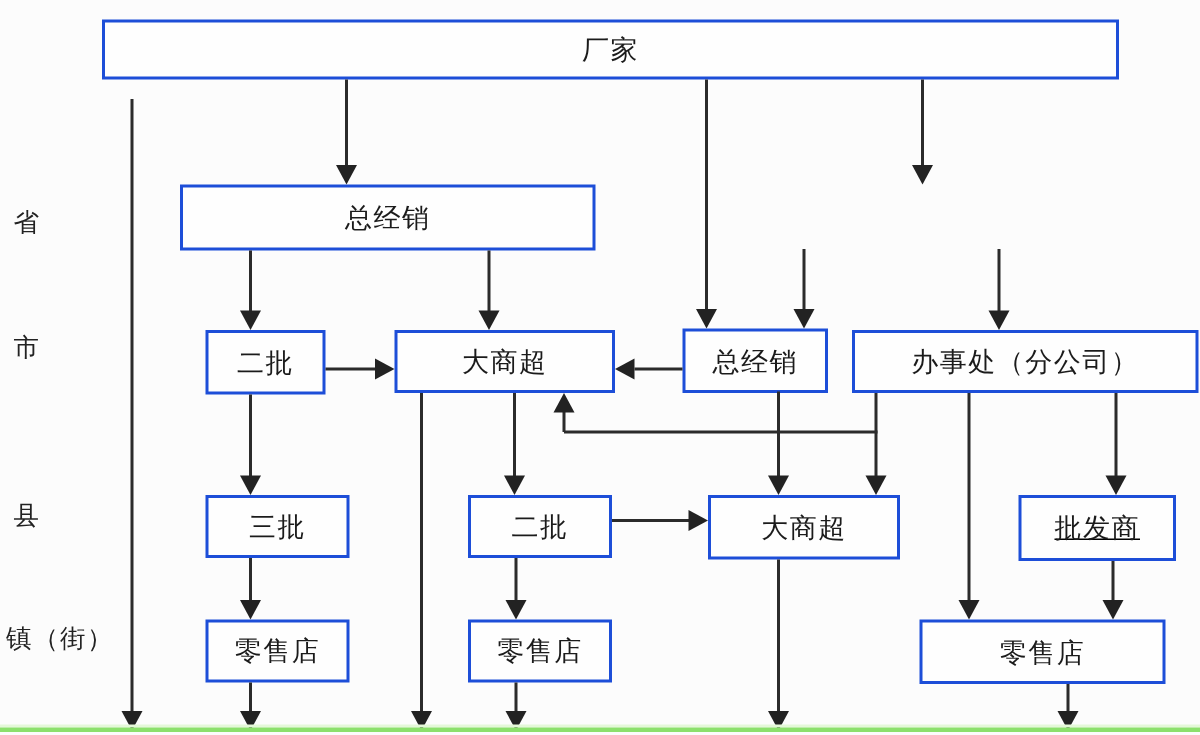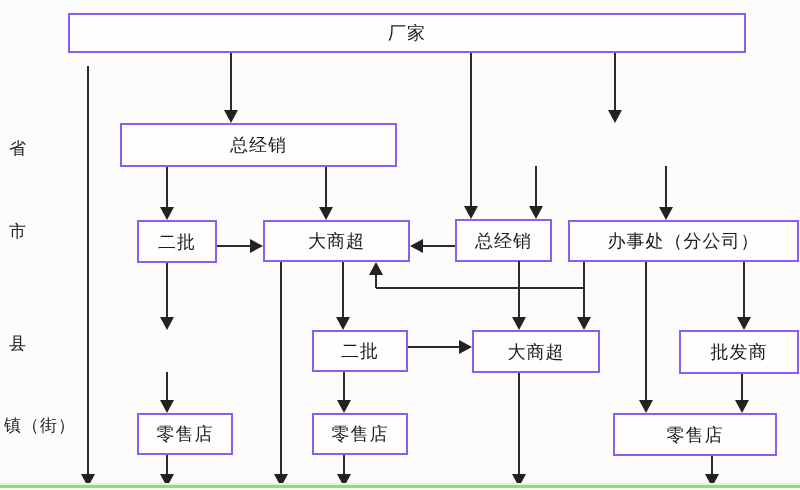--- a/index.html
+++ b/index.html
@@ -9,21 +9,21 @@
   }
   .canvas{
     position:relative;
     width:800px;height:490px;
     background:#fcfcfc;
     overflow:hidden;
   }
   .node{
     position:absolute;
     box-sizing:border-box;
-    border:2px solid #8b5cf6;
+    border:2px solid #1d4ed8;
     background:#fefefe;
     display:flex;align-items:center;justify-content:center;
   }
   .node .lbl{
     font-size:18px;
     color:#1b1b1b;
     letter-spacing:1px;
     white-space:nowrap;
   }
   .level-label{
@@ -64,27 +64,30 @@
   </div>
   <div class="node" style="left:263px;top:220px;width:147px;height:42px;">
     <span class="lbl">大商超</span>
   </div>
   <div class="node" style="left:455px;top:219px;width:97px;height:43px;">
     <span class="lbl">总经销</span>
   </div>
   <div class="node" style="left:568px;top:220px;width:231px;height:42px;">
     <span class="lbl">办事处（分公司）</span>
   </div>
+  <div class="node" style="left:137px;top:330px;width:96px;height:42px;">
+    <span class="lbl">三批</span>
+  </div>
   <div class="node" style="left:312px;top:330px;width:96px;height:42px;">
     <span class="lbl">二批</span>
   </div>
   <div class="node" style="left:472px;top:330px;width:128px;height:43px;">
     <span class="lbl">大商超</span>
   </div>
-  <div class="node" style="left:679px;top:330px;width:120px;height:44px;">
+  <div class="node" style="left:679px;top:330px;width:105px;height:44px;text-decoration:underline;">
     <span class="lbl">批发商</span>
   </div>
   <div class="node" style="left:137px;top:413px;width:96px;height:42px;">
     <span class="lbl">零售店</span>
   </div>
   <div class="node" style="left:312px;top:413px;width:96px;height:42px;">
     <span class="lbl">零售店</span>
   </div>
   <div class="node" style="left:613px;top:413px;width:164px;height:43px;">
     <span class="lbl">零售店</span>

